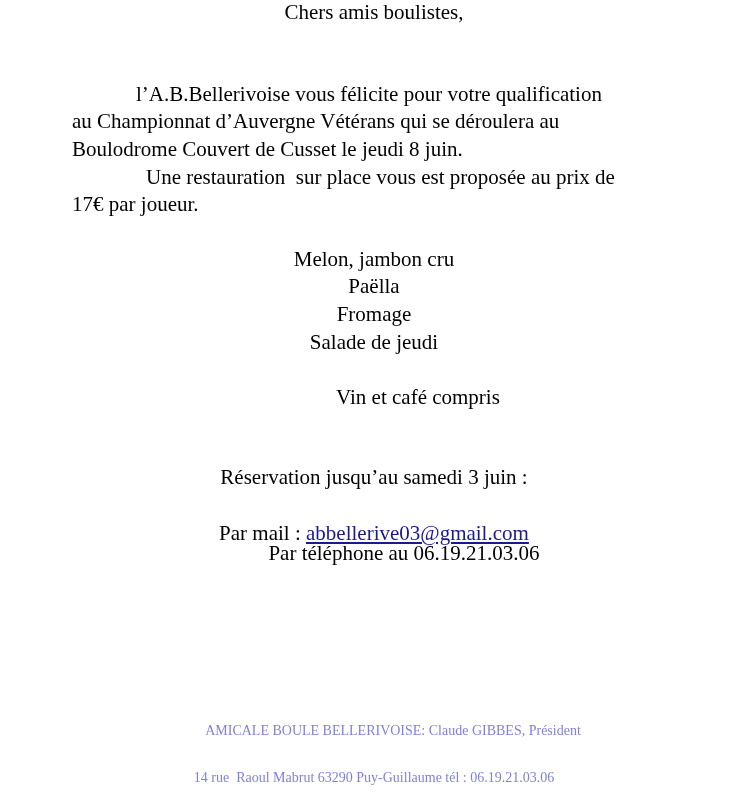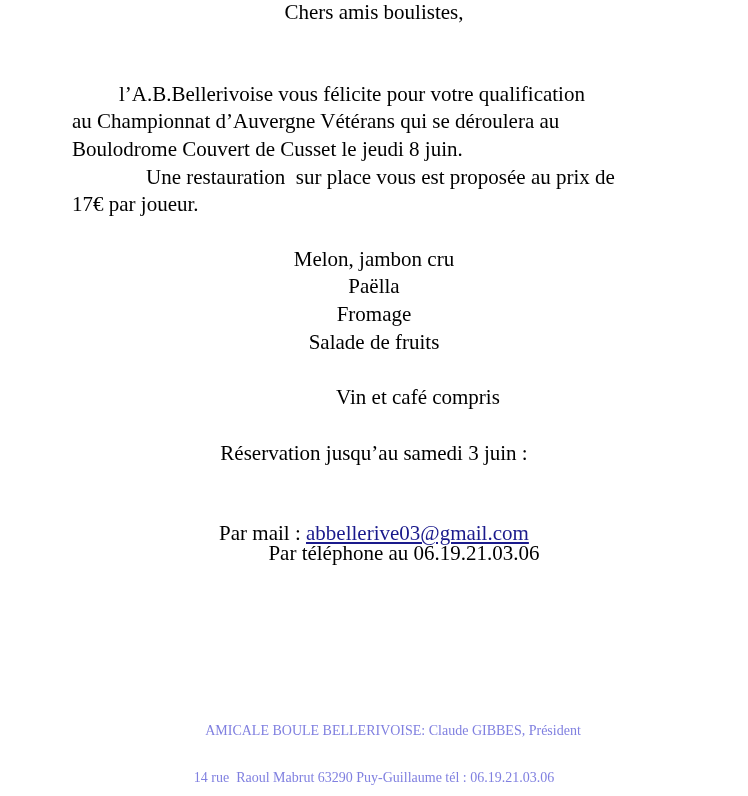--- a/index.html
+++ b/index.html
@@ -14,32 +14,32 @@
   .left { left: 72px; }
   a.mail { color: #1a1a8c; text-decoration: underline; }
   .footer { position: absolute; left: 0; width: 748px; text-align: center; font-size: 14px; line-height: 17px; color: #8080e0; white-space: pre; }
 </style>
 </head>
 <body>
 
 <div class="doc">
   <div class="line center" style="top:0px;">Chers amis boulistes,</div>
 
-  <div class="line left" style="top:82px; left:119px;">l’A.B.Bellerivoise vous félicite pour votre qualification</div>
+  <div class="line left" style="top:82px; left:136px;">l’A.B.Bellerivoise vous félicite pour votre qualification</div>
   <div class="line left" style="top:109px;">au Championnat d’Auvergne Vétérans qui se déroulera au</div>
   <div class="line left" style="top:137px;">Boulodrome Couvert de Cusset le jeudi 8 juin.</div>
   <div class="line left" style="top:165px; left:119px;margin-left:27px;">Une restauration  sur place vous est proposée au prix de</div>
   <div class="line left" style="top:192px;">17€ par joueur.</div>
 
   <div class="line center" style="top:247px;">Melon, jambon cru</div>
   <div class="line center" style="top:274px;">Paëlla</div>
   <div class="line center" style="top:302px;">Fromage</div>
-  <div class="line center" style="top:330px;">Salade de fruits</div>
+  <div class="line center" style="top:330px;">Salade de jeudi</div>
 
   <div class="line center" style="top:385px;padding-left:44px;">Vin et café compris</div>
 
-  <div class="line center" style="top:441px;">Réservation jusqu’au samedi 3 juin :</div>
+  <div class="line center" style="top:465px;">Réservation jusqu’au samedi 3 juin :</div>
   <div class="line center" style="top:521px;"><span>Par mail : </span><a class="mail">abbellerive03@gmail.com</a></div>
   <div class="line center" style="top:541px;padding-left:30px;">Par téléphone au 06.19.21.03.06</div>
 
   <div class="footer" style="top:722px;margin-left:19px;">AMICALE BOULE BELLERIVOISE: Claude GIBBES, Président</div>
   <div class="footer" style="top:769px;">14 rue  Raoul Mabrut 63290 Puy-Guillaume tél : 06.19.21.03.06</div>
 </div>
 
 </body></html>

